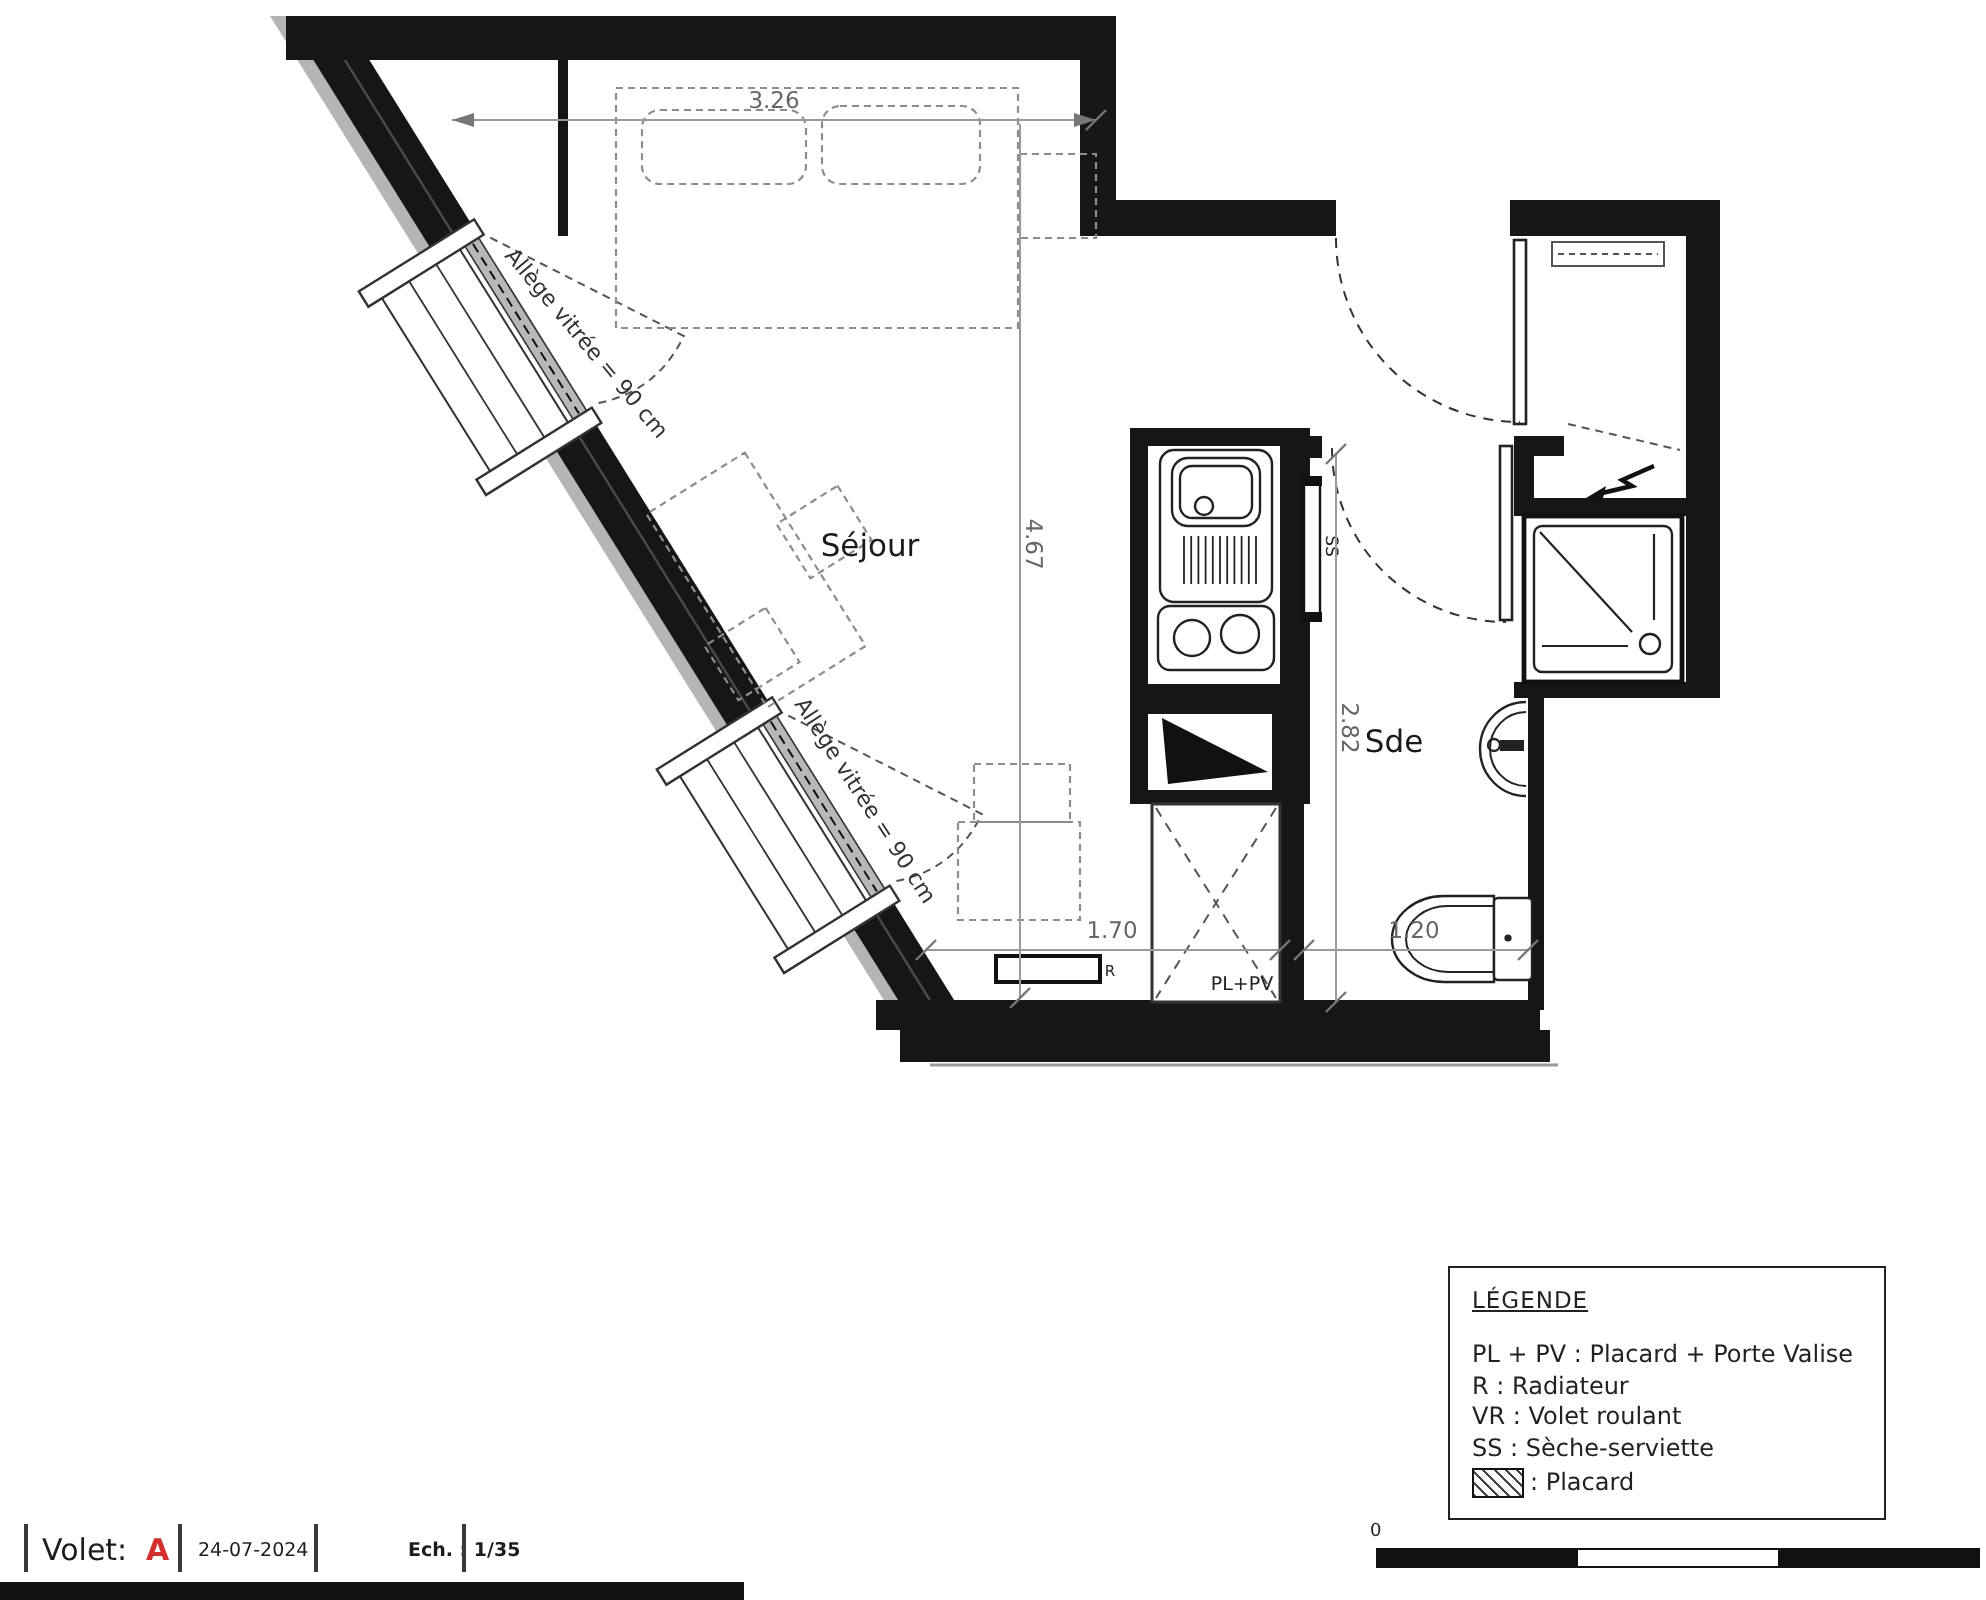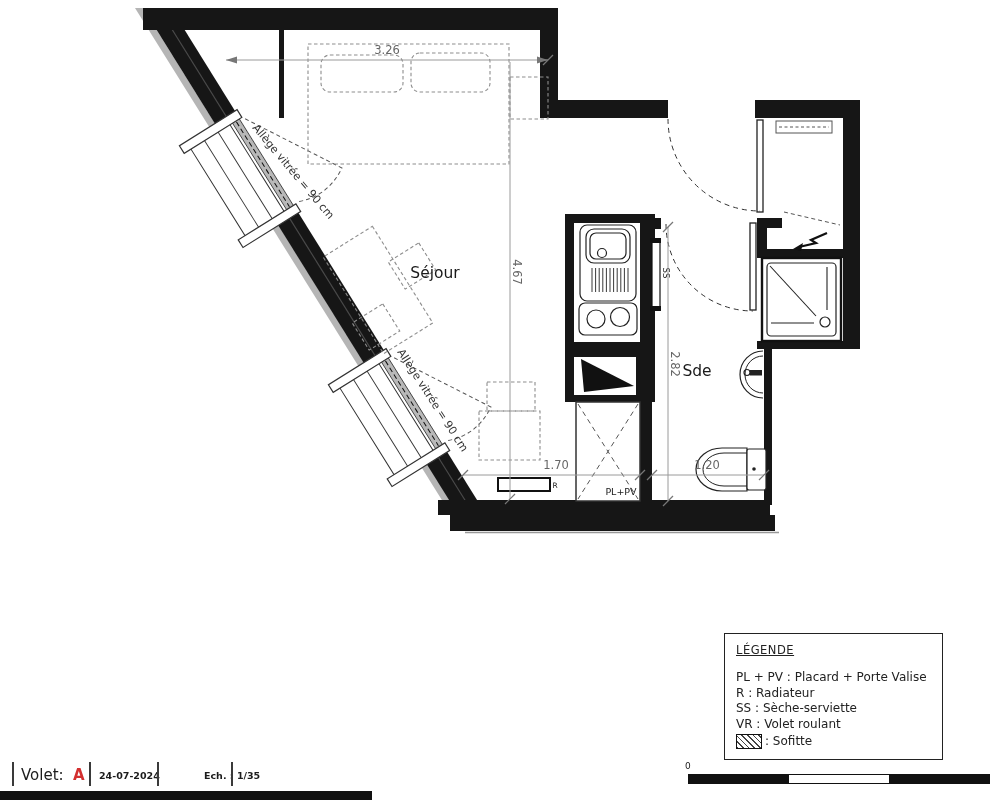--- a/index.html
+++ b/index.html
@@ -21,21 +21,21 @@
   .scalebar-end{left:975px;top:761px;margin-left:40px;}
   .scalebar{position:absolute;left:688px;top:774px;width:302px;height:10px;
     border:1px solid #111;box-sizing:border-box;display:flex;}
   .scalebar .seg{flex:1 1 0;}
   .seg.b{background:#111;} .seg.w{background:#fff;border-left:1px solid #111;border-right:1px solid #111;}
 
   .titlebar{position:absolute;left:0;top:758px;width:400px;height:34px;}
   .tsep{position:absolute;width:0;height:24px;border-left:2px solid #3a3a3a;top:4px;}
   .t-indice{position:absolute;left:21px;top:8px;font-size:15px;color:#1c1c1c;}
   .t-indice-val{position:absolute;left:73px;top:8px;font-size:15px;font-weight:bold;color:#d32f2f;}
-  .t-date{position:absolute;left:99px;top:12px;font-size:9.5px;font-weight:bold;color:#1c1c1c;}
+  .t-date{position:absolute;left:99px;top:12px;font-size:9.5px;font-weight:normal;color:#1c1c1c;}
   .t-ech{position:absolute;left:172px;top:12px;font-size:9.5px;font-weight:bold;color:#1c1c1c;padding-left:32px;}
   .bottom-strip{position:absolute;left:0;top:791px;width:372px;height:9px;background:#111;}
 
   .wall{fill:#161616;stroke:none;}
   .dashfur{fill:none;stroke:#8d8d8d;stroke-width:1.1;stroke-dasharray:3.5 2.5;}
   .fix{fill:none;stroke:#222;stroke-width:1.2;}
   .dim{stroke:#9a9a9a;stroke-width:1;fill:none;}
   .dimtxt{fill:#666;font-size:11.5px;}
   .roomtxt{fill:#1a1a1a;font-size:15.5px;}
   .anntxt{fill:#222;}
@@ -237,25 +237,25 @@
   <text x="697" y="376" text-anchor="middle" class="roomtxt">Sde</text>
 
   <text x="252" y="128" font-size="11" fill="#333" transform="rotate(50 252 128)">Allège vitrée = 90 cm</text>
   <text x="397" y="352" font-size="11" fill="#333" transform="rotate(57 397 352)">Allège vitrée = 90 cm</text>
 </svg>
 
   <div class="legend-box">
     <div class="legend-title">LÉGENDE</div>
     <div class="legend-entry">PL + PV : Placard + Porte Valise</div>
     <div class="legend-entry">R : Radiateur</div>
+    <div class="legend-entry">VR : Volet roulant</div>
     <div class="legend-entry">SS : Sèche-serviette</div>
-    <div class="legend-entry">VR : Volet roulant</div>
     <div class="legend-sofitte">
       <div class="hatch-swatch"></div>
-      <span class="legend-entry">: Sofitte</span>
+      <span class="legend-entry">: Placard</span>
     </div>
   </div>
 
   <span class="scalebar-zero">0</span>
   <span class="scalebar-end">3m</span>
   <div class="scalebar">
     <div class="seg b"></div>
     <div class="seg w"></div>
     <div class="seg b"></div>
   </div>

